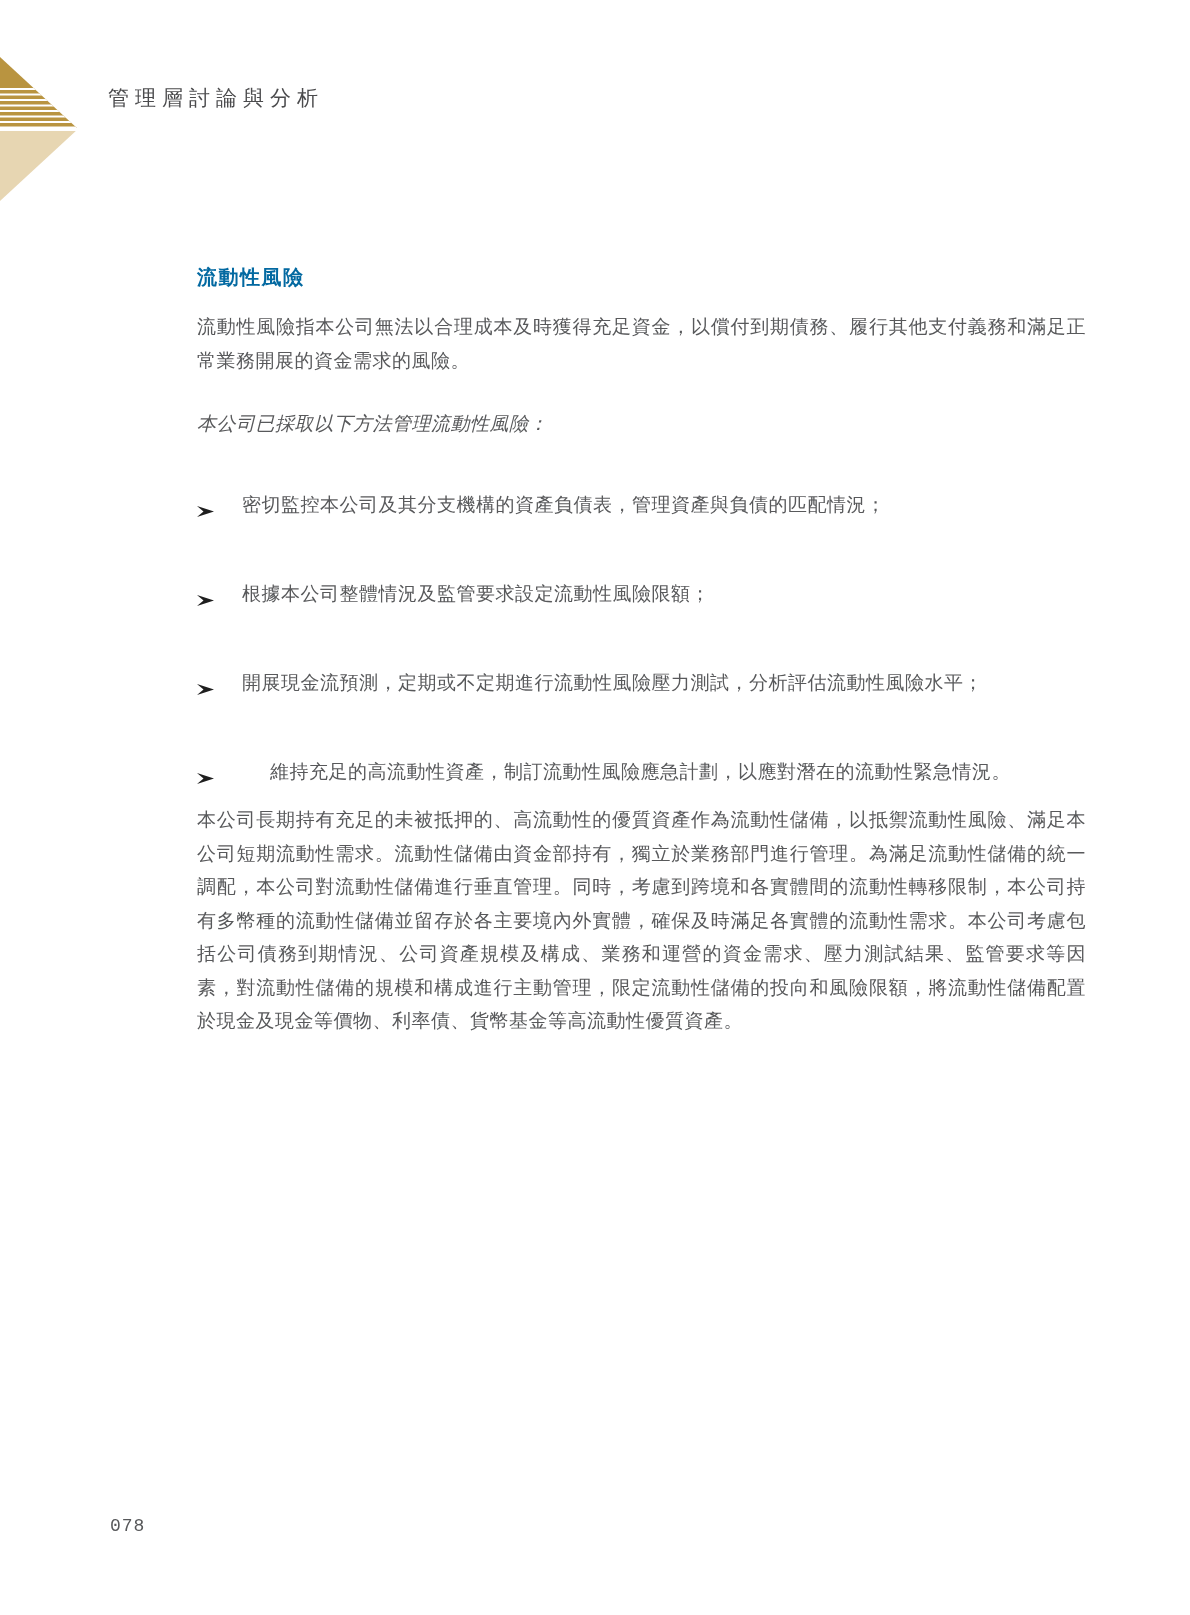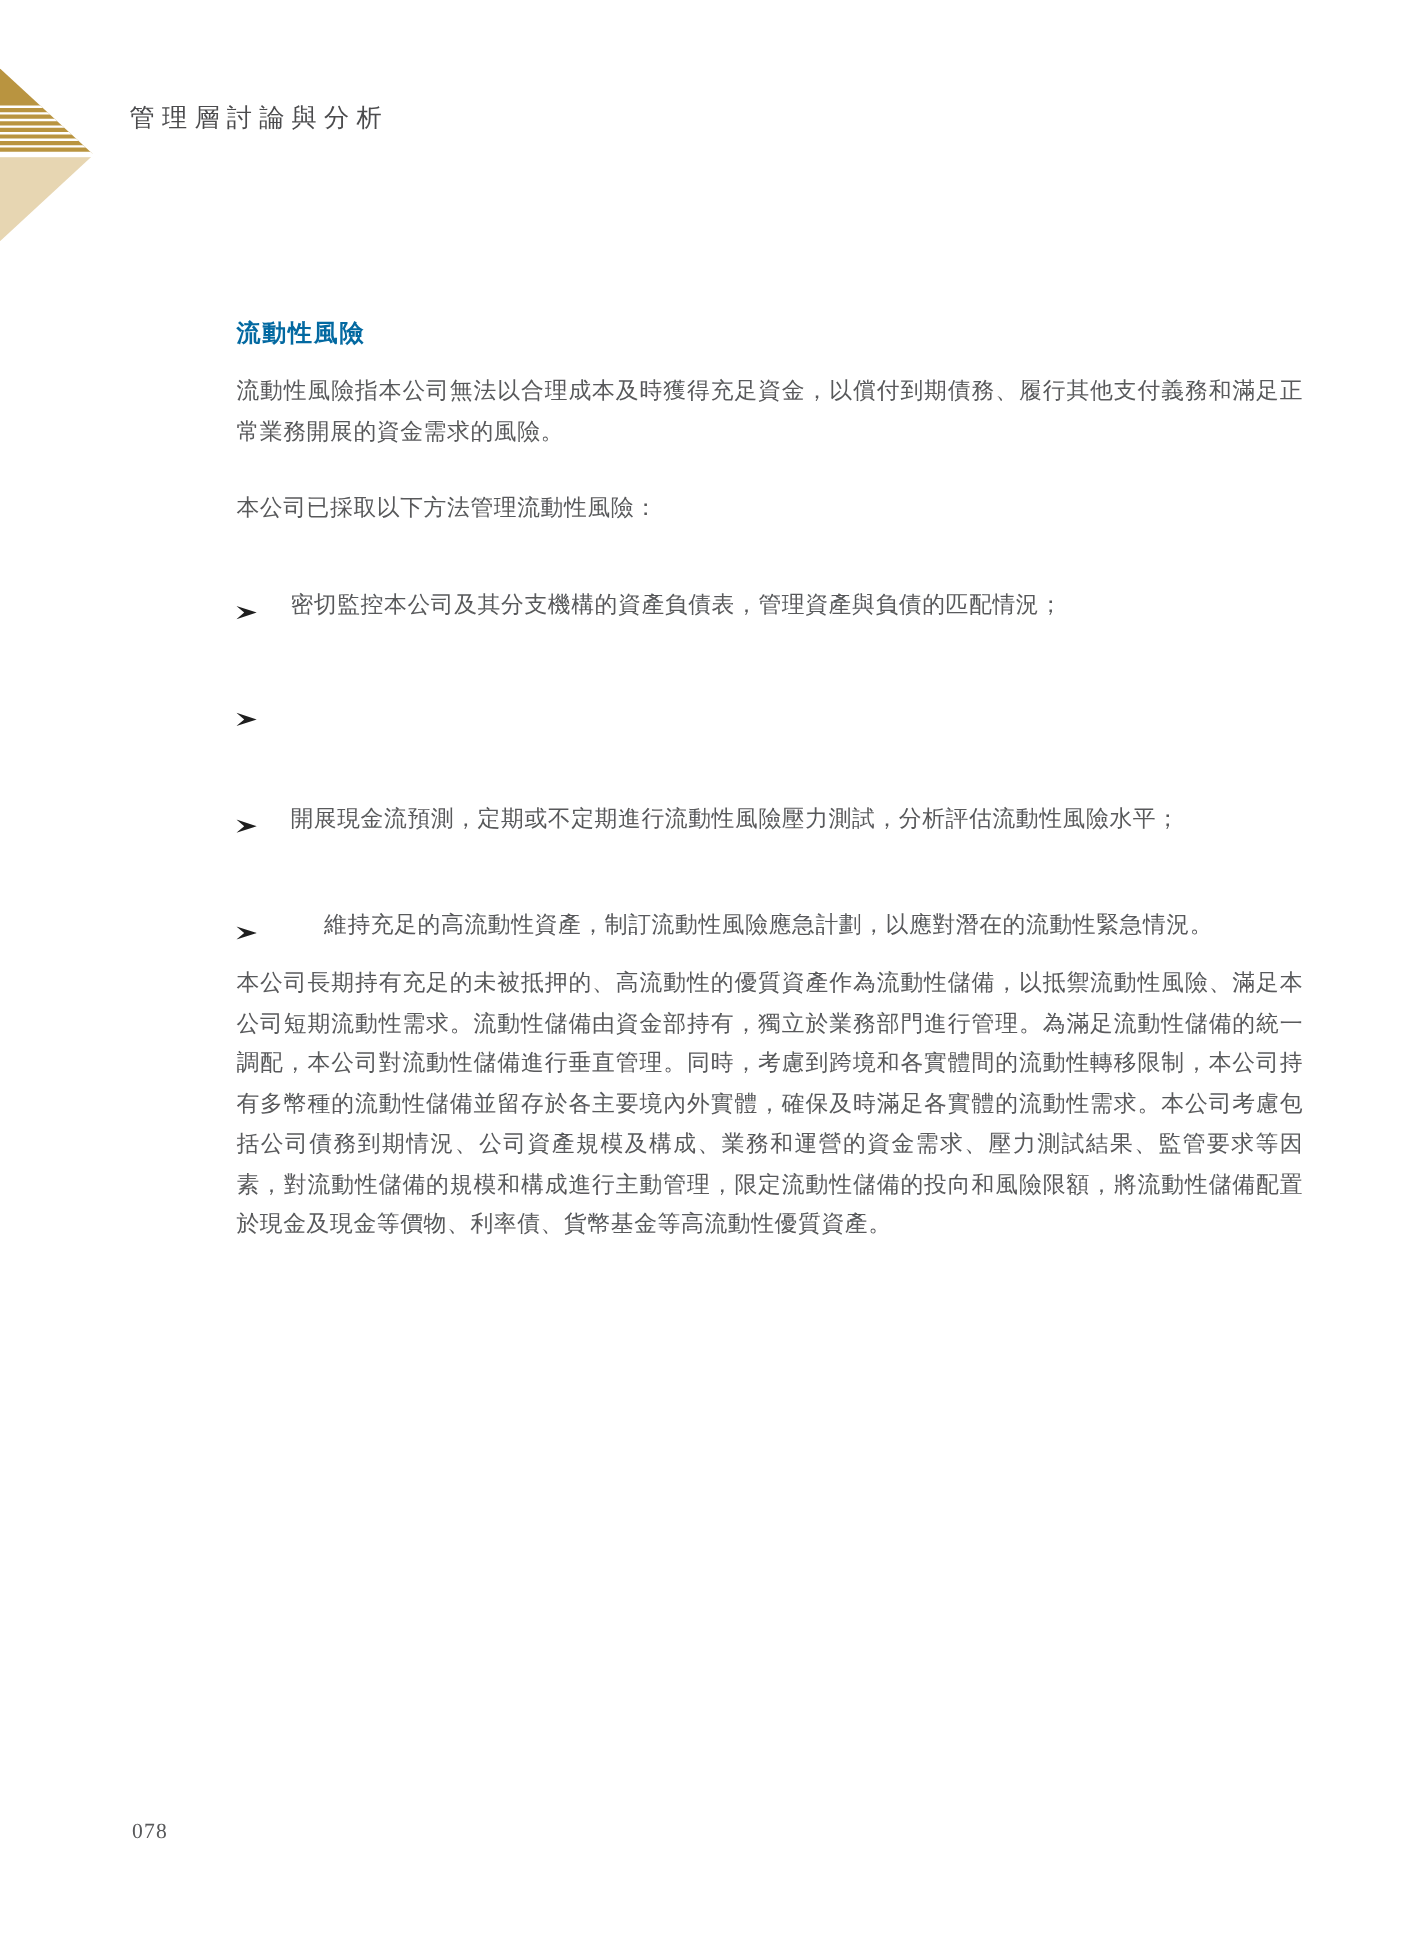--- a/index.html
+++ b/index.html
@@ -58,20 +58,21 @@
     line-height: 34px;
     color: #58595b;
     text-align: justify;
     text-justify: inter-ideograph;
     letter-spacing: 0.5px;
     word-break: break-all;
   }
   .para.lead {
     margin-top: 29px;
     text-align: left;
+    font-style: italic;
   }
   .bullet-list {
     margin-top: 35px;
   }
   .bullet-item {
     display: flex;
     align-items: flex-start;
     margin-bottom: 27px;
     font-size: 19px;
     line-height: 34px;
@@ -93,21 +94,21 @@
   .para.closing {
     margin-top: 7px;
     line-height: 33.5px;
   }
 
   
   .page-number {
     position: absolute;
     left: 110px;
     top: 1516px;
-    font-family: Liberation Serif, serif;
+    font-family: Liberation Mono, monospace;
     font-size: 18px;
     color: #57585a;
     letter-spacing: 1px;
   }
 </style>
 </head>
 <body>
 
 <div class="page">
 
@@ -155,20 +156,21 @@
         </span>
         <span class="bullet-text">密切監控本公司及其分支機構的資產負債表，管理資產與負債的匹配情況；</span>
       </div>
 
       <div class="bullet-item">
         <span class="bullet-marker">
           <svg width="17" height="15" viewBox="0 0 17 15">
               <path d="M0,2 L17,7.5 L0,13 L6.5,7.5 Z" fill="#1f1f1f"></path>
             </svg>
         </span>
+        <span class="bullet-text">根據本公司整體情況及監管要求設定流動性風險限額；</span>
       </div>
 
       <div class="bullet-item">
         <span class="bullet-marker">
           <svg width="17" height="15" viewBox="0 0 17 15">
               <path d="M0,2 L17,7.5 L0,13 L6.5,7.5 Z" fill="#1f1f1f"></path>
             </svg>
         </span>
         <span class="bullet-text">開展現金流預測，定期或不定期進行流動性風險壓力測試，分析評估流動性風險水平；</span>
       </div>

